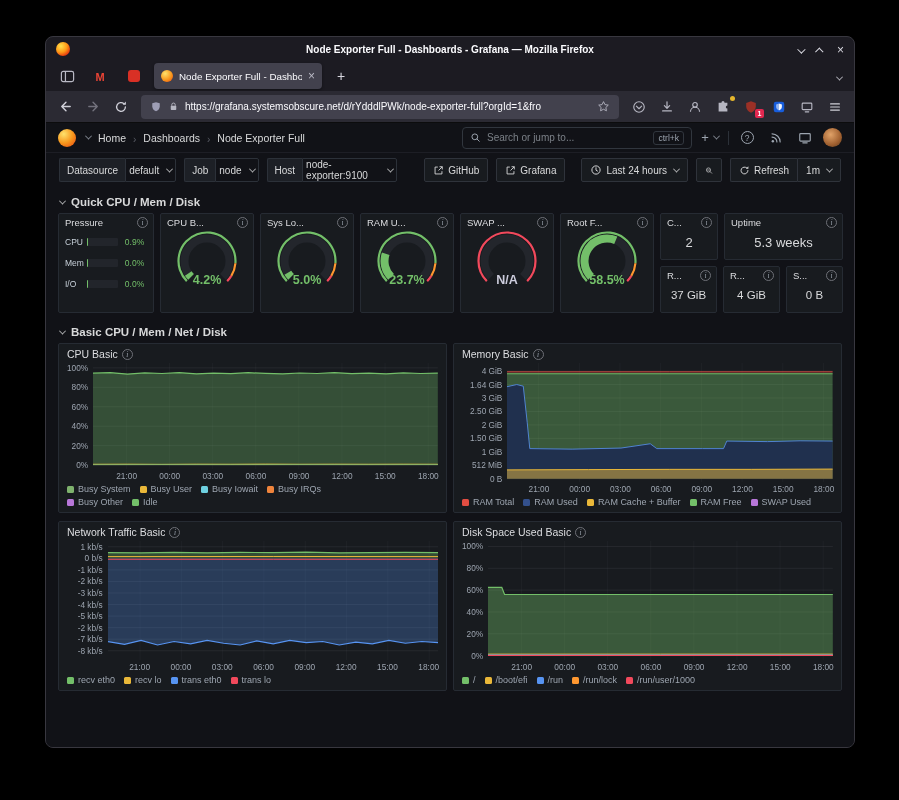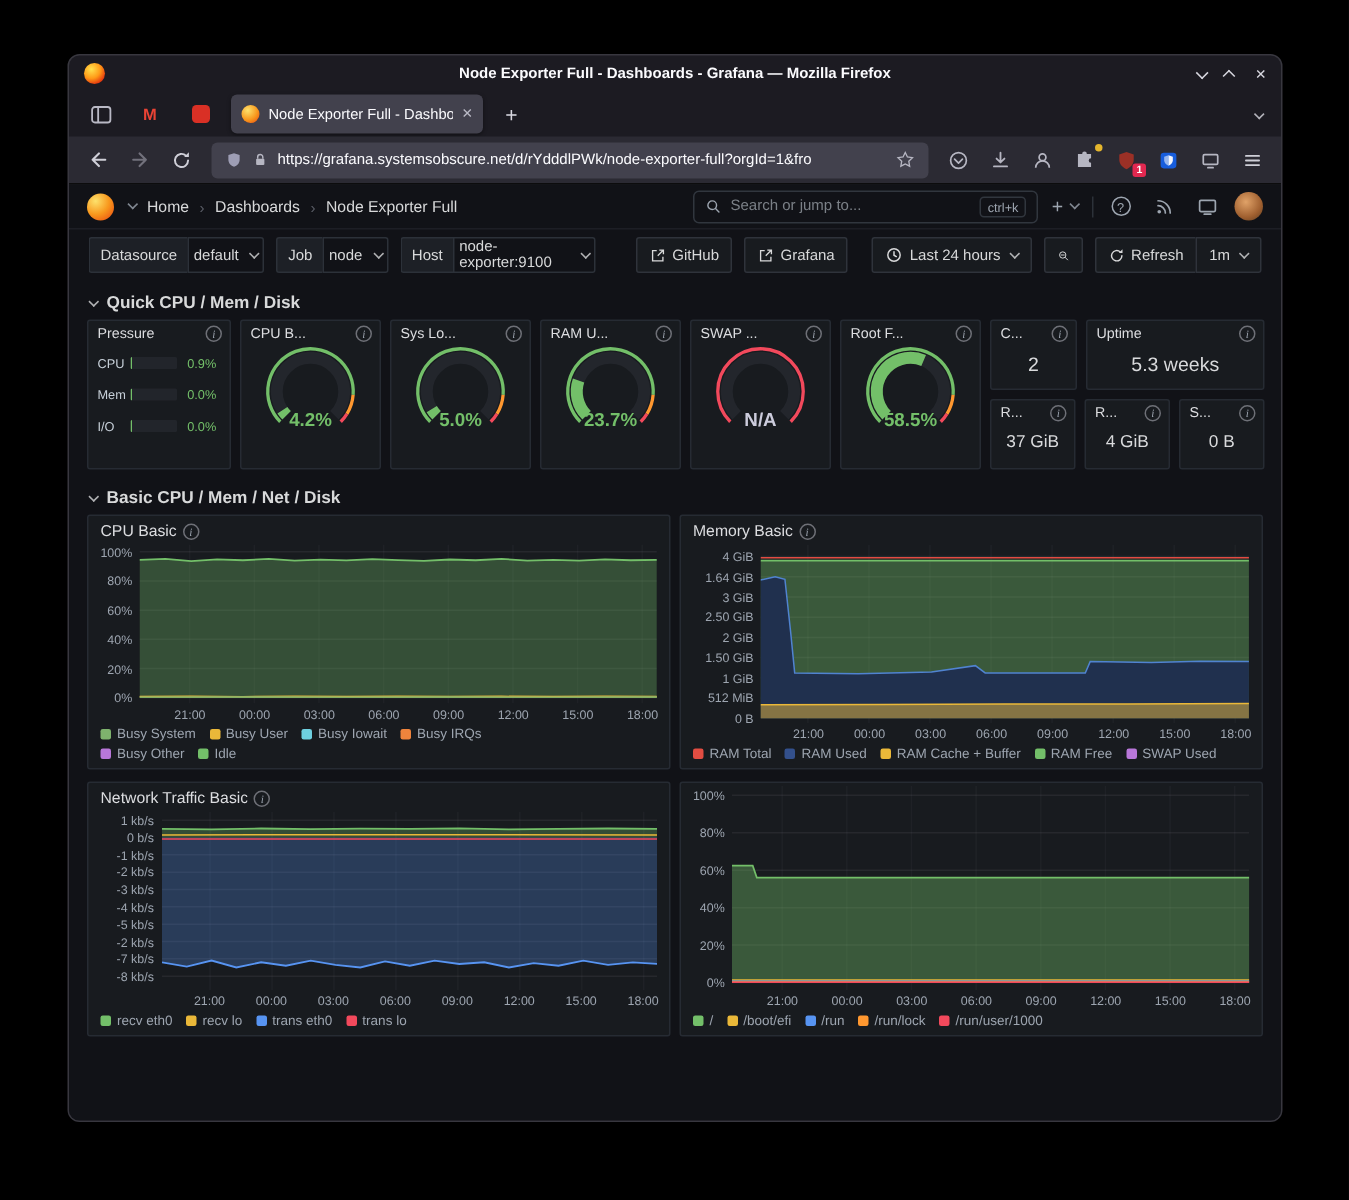--- a/index.html
+++ b/index.html
@@ -737,20 +737,24 @@
                 <span>trans eth0</span>
               </span>
               <span class="lg-item">
                 <i style="background: rgb(242, 73, 92);"></i>
                 <span>trans lo</span>
               </span>
             </div>
         </div>
 
         <div class="panel chart-panel" data-chart="3">
+          <div class="chart-head">
+            <span class="p-title">Disk Space Used Basic</span>
+            <span class="iinfo"></span>
+          </div>
           <div class="chart-grid">
             <div class="yaxis" style="min-width: 28.2px;">
                 <span style="top: 96.3303%;">0%</span>
                 <span style="top: 77.9817%;">20%</span>
                 <span style="top: 59.633%;">40%</span>
                 <span style="top: 41.2844%;">60%</span>
                 <span style="top: 22.9358%;">80%</span>
                 <span style="top: 4.58716%;">100%</span>
               </div>
             <div class="plot">

